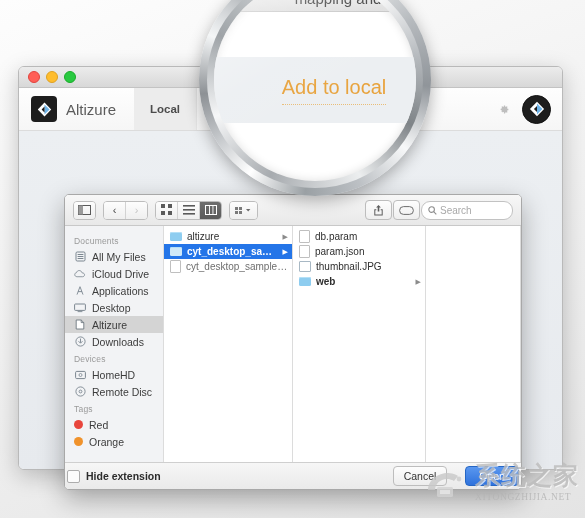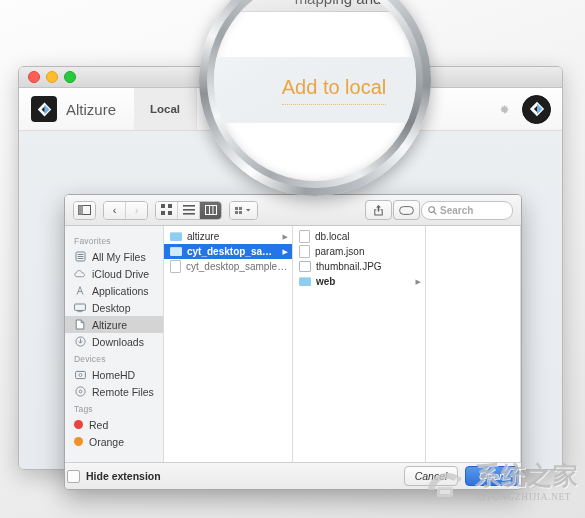--- a/index.html
+++ b/index.html
@@ -84,21 +84,21 @@
     display:flex;align-items:center;gap:7px;padding:0 8px;position:relative;
   }
   .seg{display:flex;border:1px solid #bdbdbd;border-radius:4px;overflow:hidden;background:#fff;}
   .sbtn{
     width:21px;height:17px;display:flex;align-items:center;justify-content:center;
     background:linear-gradient(#fdfdfd,#efefef);border-right:1px solid #d2d2d2;
   }
   .sbtn:last-child{border-right:none;}
   .sbtn.on{background:linear-gradient(#6e6e6e,#5a5a5a);}
   .sbtn.off span{opacity:.28;}
-  .f-right{margin-left:auto;display:flex;align-items:flex-end;gap:1px;font-weight:bold;}
+  .f-right{margin-left:auto;display:flex;align-items:flex-end;gap:1px;}
   .ibtn{
     width:25px;height:18px;border:1px solid #bdbdbd;border-radius:4px;
     background:linear-gradient(#fdfdfd,#efefef);
     display:flex;align-items:center;justify-content:center;
   }
   .searchbox{
     width:78px;height:17px;border:1px solid #c2c2c2;border-radius:9px;background:#fff;
     display:flex;align-items:center;gap:3px;padding:0 6px;
   }
   .searchbox .ph{font-size:10px;color:#a9a9a9;}
@@ -143,21 +143,21 @@
     border-radius:1px;flex-shrink:0;
   }
 
   .f-bottom{
     height:26px;background:linear-gradient(#f6f6f6,#eaeaea);
     border-top:1px solid #cfcfcf;display:flex;align-items:center;
     padding:0 2px;flex-shrink:0;
   }
   .chk{display:flex;align-items:center;gap:6px;font-size:10.5px;color:#2b2b2b;font-weight:bold;}
   .cbox{width:11px;height:11px;border:1px solid #adadad;border-radius:2px;background:#fcfcfc;}
-  .btns{margin-left:auto;display:flex;gap:7px;font-style:italic;}
+  .btns{margin-left:auto;display:flex;gap:18px;}
   .pbtn{
     min-width:52px;height:18px;border:1px solid #bdbdbd;border-radius:4px;
     background:linear-gradient(#fdfdfd,#ededed);font-size:10.5px;color:#333;
     display:flex;align-items:center;justify-content:center;
   }
   .pbtn.primary{background:linear-gradient(#5a97ef,#2f72dc);border-color:#2566c4;color:#fff;}
 
   
   .loupe{
     position:absolute;left:199px;top:-36px;width:232px;height:232px;
@@ -339,21 +339,21 @@
             <line x1="6.3" y1="6.3" x2="9.2" y2="9.2" stroke="#8b8b8b" stroke-width="1.2"></line>
           </svg>
           <span class="ph">Search</span>
         </div>
       </div>
     </div>
 
     <div class="f-main">
 
       <div class="f-side">
-        <div class="grp">Favorites</div>
+        <div class="grp">Documents</div>
         <div class="sitem">
           <span class="sic">
               <svg width="11" height="11" viewBox="0 0 11 11">
                 <rect x="1" y="1" width="9" height="9" rx="1.2" fill="none" stroke="#7b8690"></rect>
                 <rect x="2.6" y="3" width="5.8" height="1" fill="#7b8690"></rect>
                 <rect x="2.6" y="5" width="5.8" height="1" fill="#7b8690"></rect>
                 <rect x="2.6" y="7" width="5.8" height="1" fill="#7b8690"></rect>
               </svg>
             </span>
           <span>All My Files</span>
@@ -413,21 +413,21 @@
             </span>
           <span>HomeHD</span>
         </div>
         <div class="sitem">
           <span class="sic">
               <svg width="11" height="11" viewBox="0 0 11 11">
                 <circle cx="5.5" cy="5.5" r="4.6" fill="none" stroke="#7b8690" stroke-width="0.9"></circle>
                 <circle cx="5.5" cy="5.5" r="1.4" fill="none" stroke="#7b8690" stroke-width="0.9"></circle>
               </svg>
             </span>
-          <span>Remote Files</span>
+          <span>Remote Disc</span>
         </div>
 
         <div class="grp">Tags</div>
         <div class="sitem">
           <span class="dot" style="background:#e8453c"></span>
           <span>Red</span>
         </div>
         <div class="sitem">
           <span class="dot" style="background:#f0922b"></span>
           <span>Orange</span>
@@ -449,21 +449,21 @@
           </div>
           <div class="row">
             <span class="doc"></span>
             <span class="nm" style="color:#6f6f6f">cyt_desktop_sample.zip</span>
           </div>
         </div>
 
         <div class="col col2">
           <div class="row">
             <span class="doc"></span>
-            <span class="nm">db.local</span>
+            <span class="nm">db.param</span>
           </div>
           <div class="row">
             <span class="doc"></span>
             <span class="nm">param.json</span>
           </div>
           <div class="row">
             <span class="img"></span>
             <span class="nm">thumbnail.JPG</span>
           </div>
           <div class="row">

